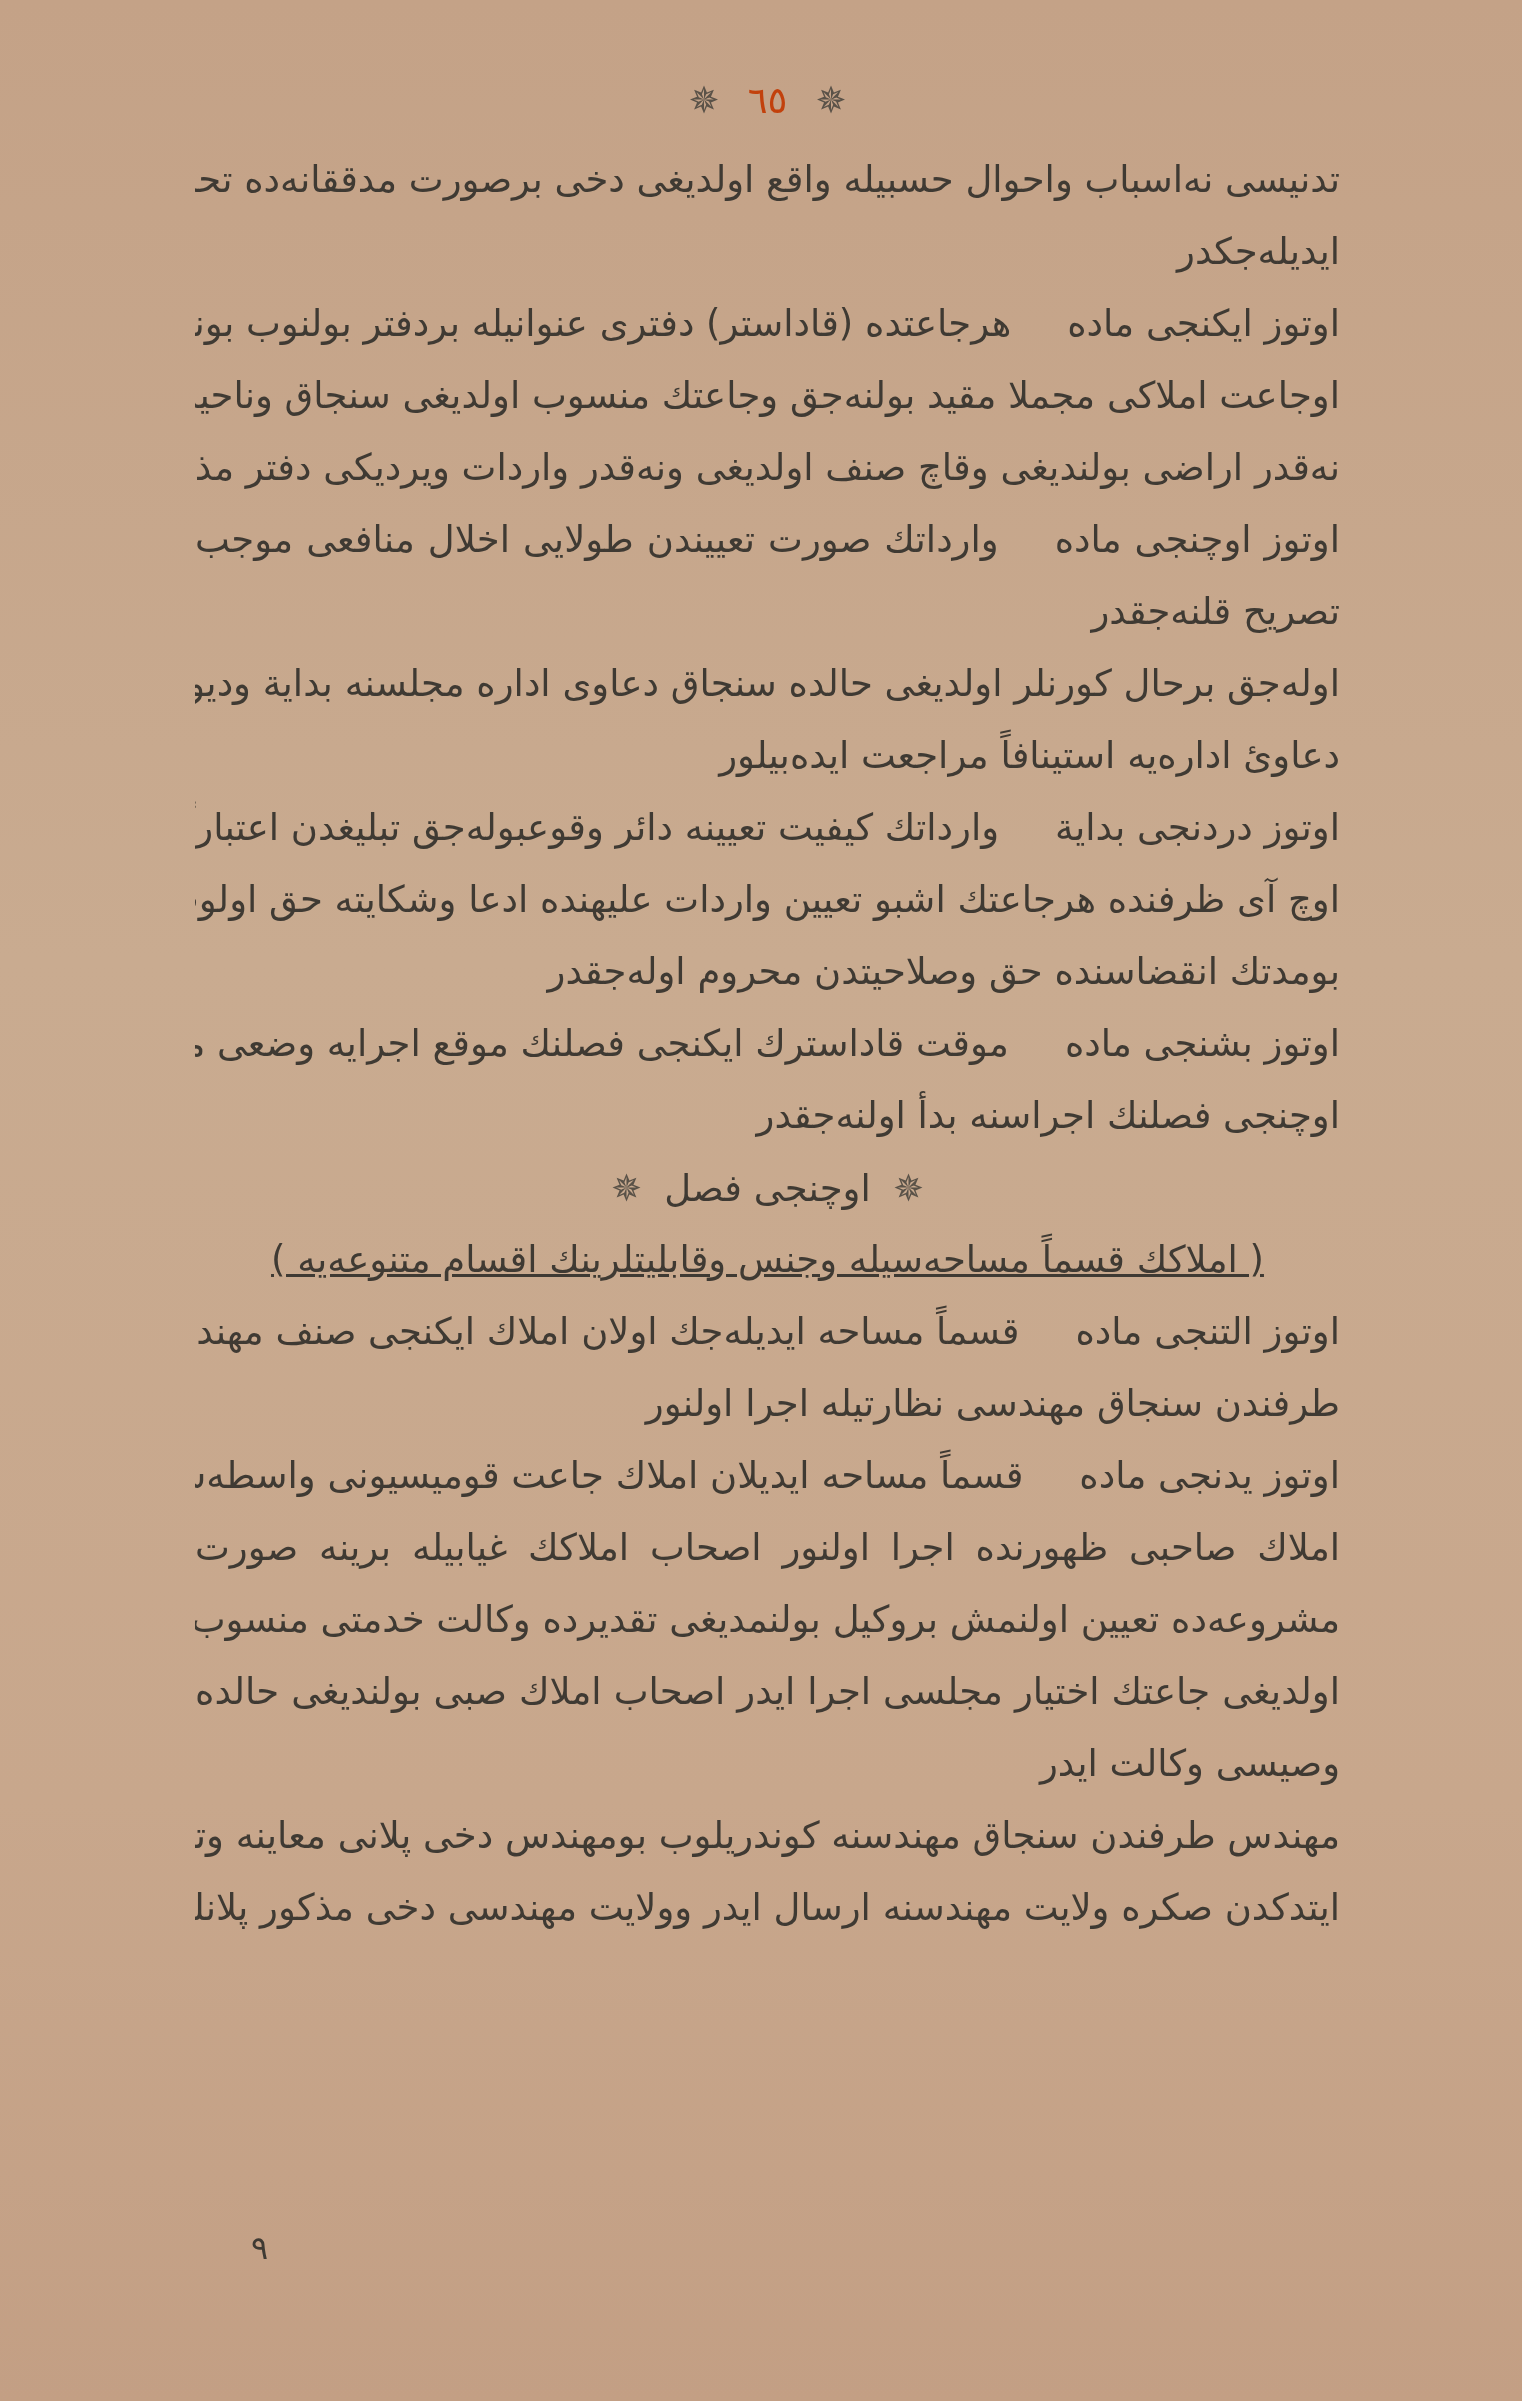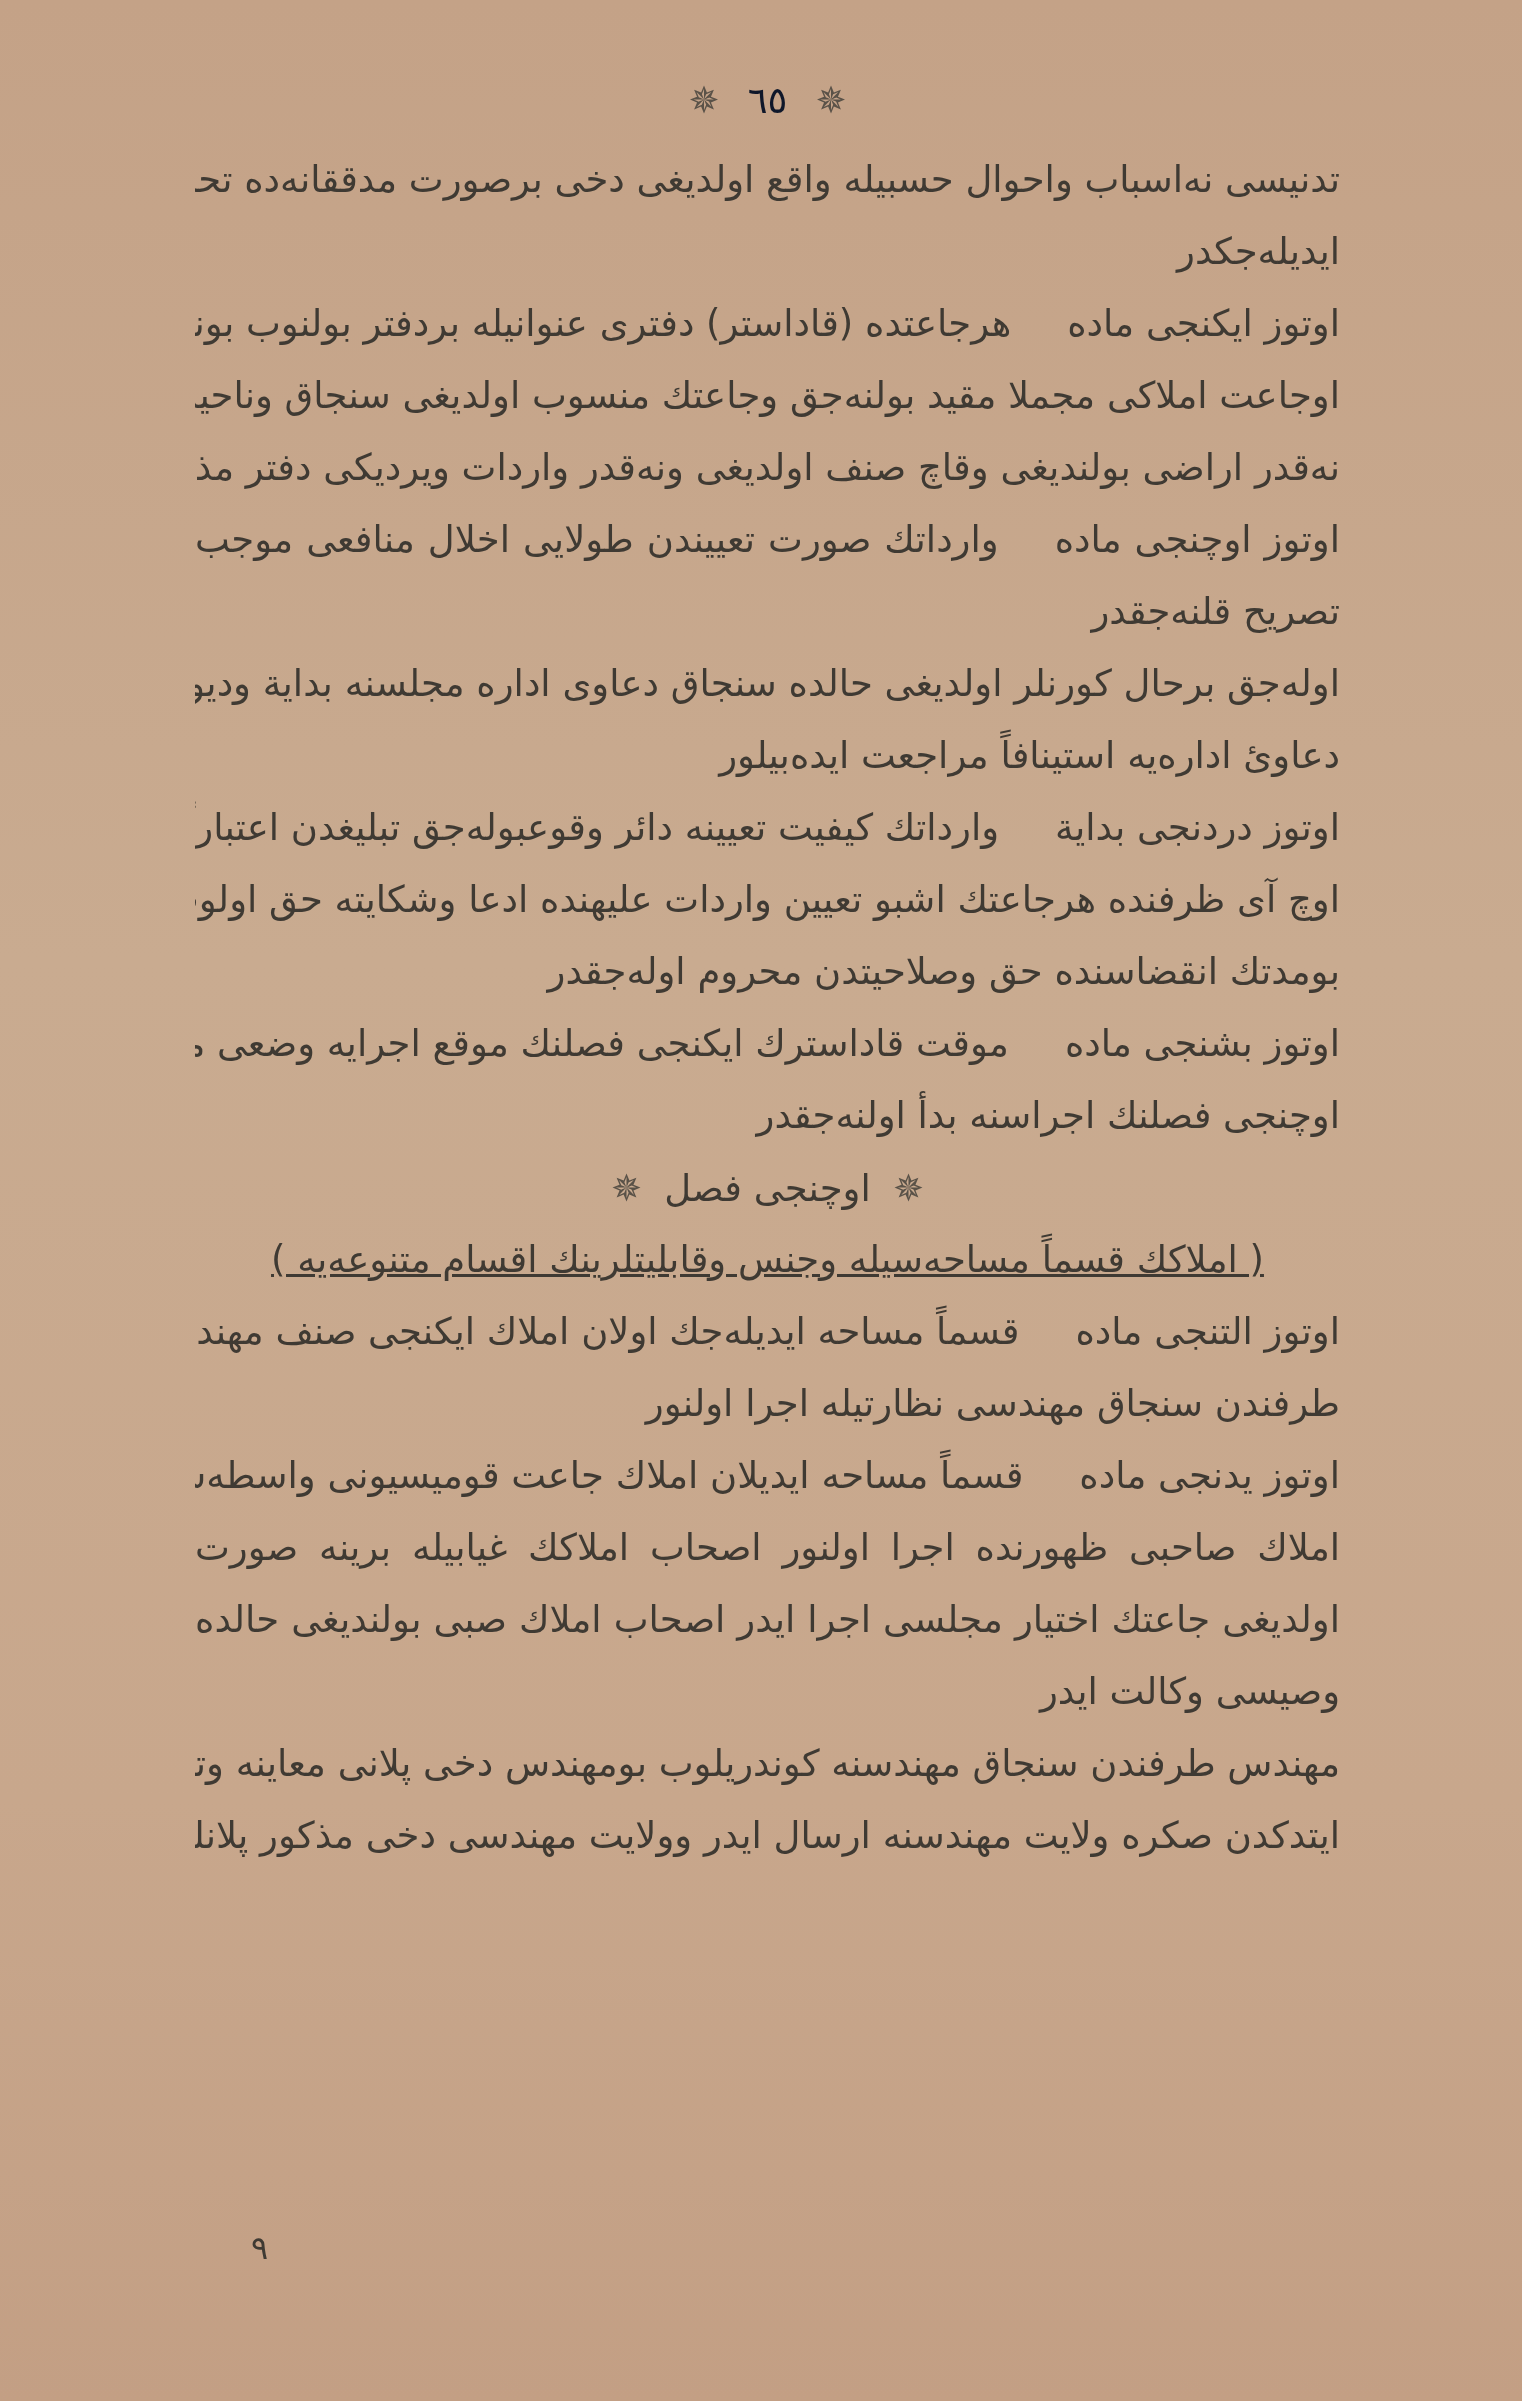--- a/index.html
+++ b/index.html
@@ -14,21 +14,21 @@
     position: absolute; left: 195px; top: 56px; width: 1145px;
     direction: rtl;
   }
   .header {
     text-align: center; direction: ltr;
     height: 88px; display: flex; justify-content: center; align-items: center; gap: 28px;
   }
   .flourish {
     display: inline-block; font-size: 37px; color: #5a5248; line-height: 1;
   }
-  .pnum { font-size: 37px; color: #0f172a; direction: rtl; }
+  .pnum { font-size: 37px; color: #c2410c; direction: rtl; }
   .line {
     font-family: "DejaVu Sans", sans-serif;
     font-size: 37px; line-height: 72px; height: 72px;
     white-space: nowrap; text-align: justify; text-align-last: justify;
     overflow: hidden;
   }
   .line.last { text-align-last: right; }
   .gap { display: inline-block; width: 56px; }
   .center { text-align: center; text-align-last: center; text-decoration: underline; }
   .section {
@@ -75,20 +75,21 @@
     <span class="title">اوچنجى فصل</span>
     <span class="flourish">✵</span>
   </div>
   <div class="line center">( املاكك قسماً مساحه‌سيله وجنس وقابليتلرينك اقسام متنوعه‌يه )</div>
 
   <div class="line"><span>اوتوز التنجى ماده</span><span class="gap"></span><span>قسماً مساحه ايديله‌جك اولان املاك ايكنجى صنف مهندسلرى</span></div>
   <div class="line last">طرفندن سنجاق مهندسى نظارتيله اجرا اولنور</div>
 
   <div class="line"><span>اوتوز يدنجى ماده</span><span class="gap"></span><span>قسماً مساحه ايديلان املاك جاعت قوميسيونى واسطه‌سيله</span></div>
   <div class="line">املاك صاحبى ظهورنده اجرا اولنور    اصحاب املاكك غيابيله برينه صورت</div>
+  <div class="line">مشروعه‌ده تعيين اولنمش بروكيل بولنمديغى تقديرده وكالت خدمتى منسوب</div>
   <div class="line">اولديغى جاعتك اختيار مجلسى اجرا ايدر  اصحاب املاك صبى بولنديغى حالده</div>
   <div class="line last">وصيسى وكالت ايدر</div>
 
   <div class="line">مهندس طرفندن سنجاق مهندسنه كوندريلوب بومهندس دخى پلانى معاينه وتدقيق</div>
   <div class="line">ايتدكدن صكره ولايت مهندسنه ارسال ايدر وولايت مهندسى دخى مذكور پلانلر</div>
 
 </div>
 
 <div class="sig">٩</div>
 

